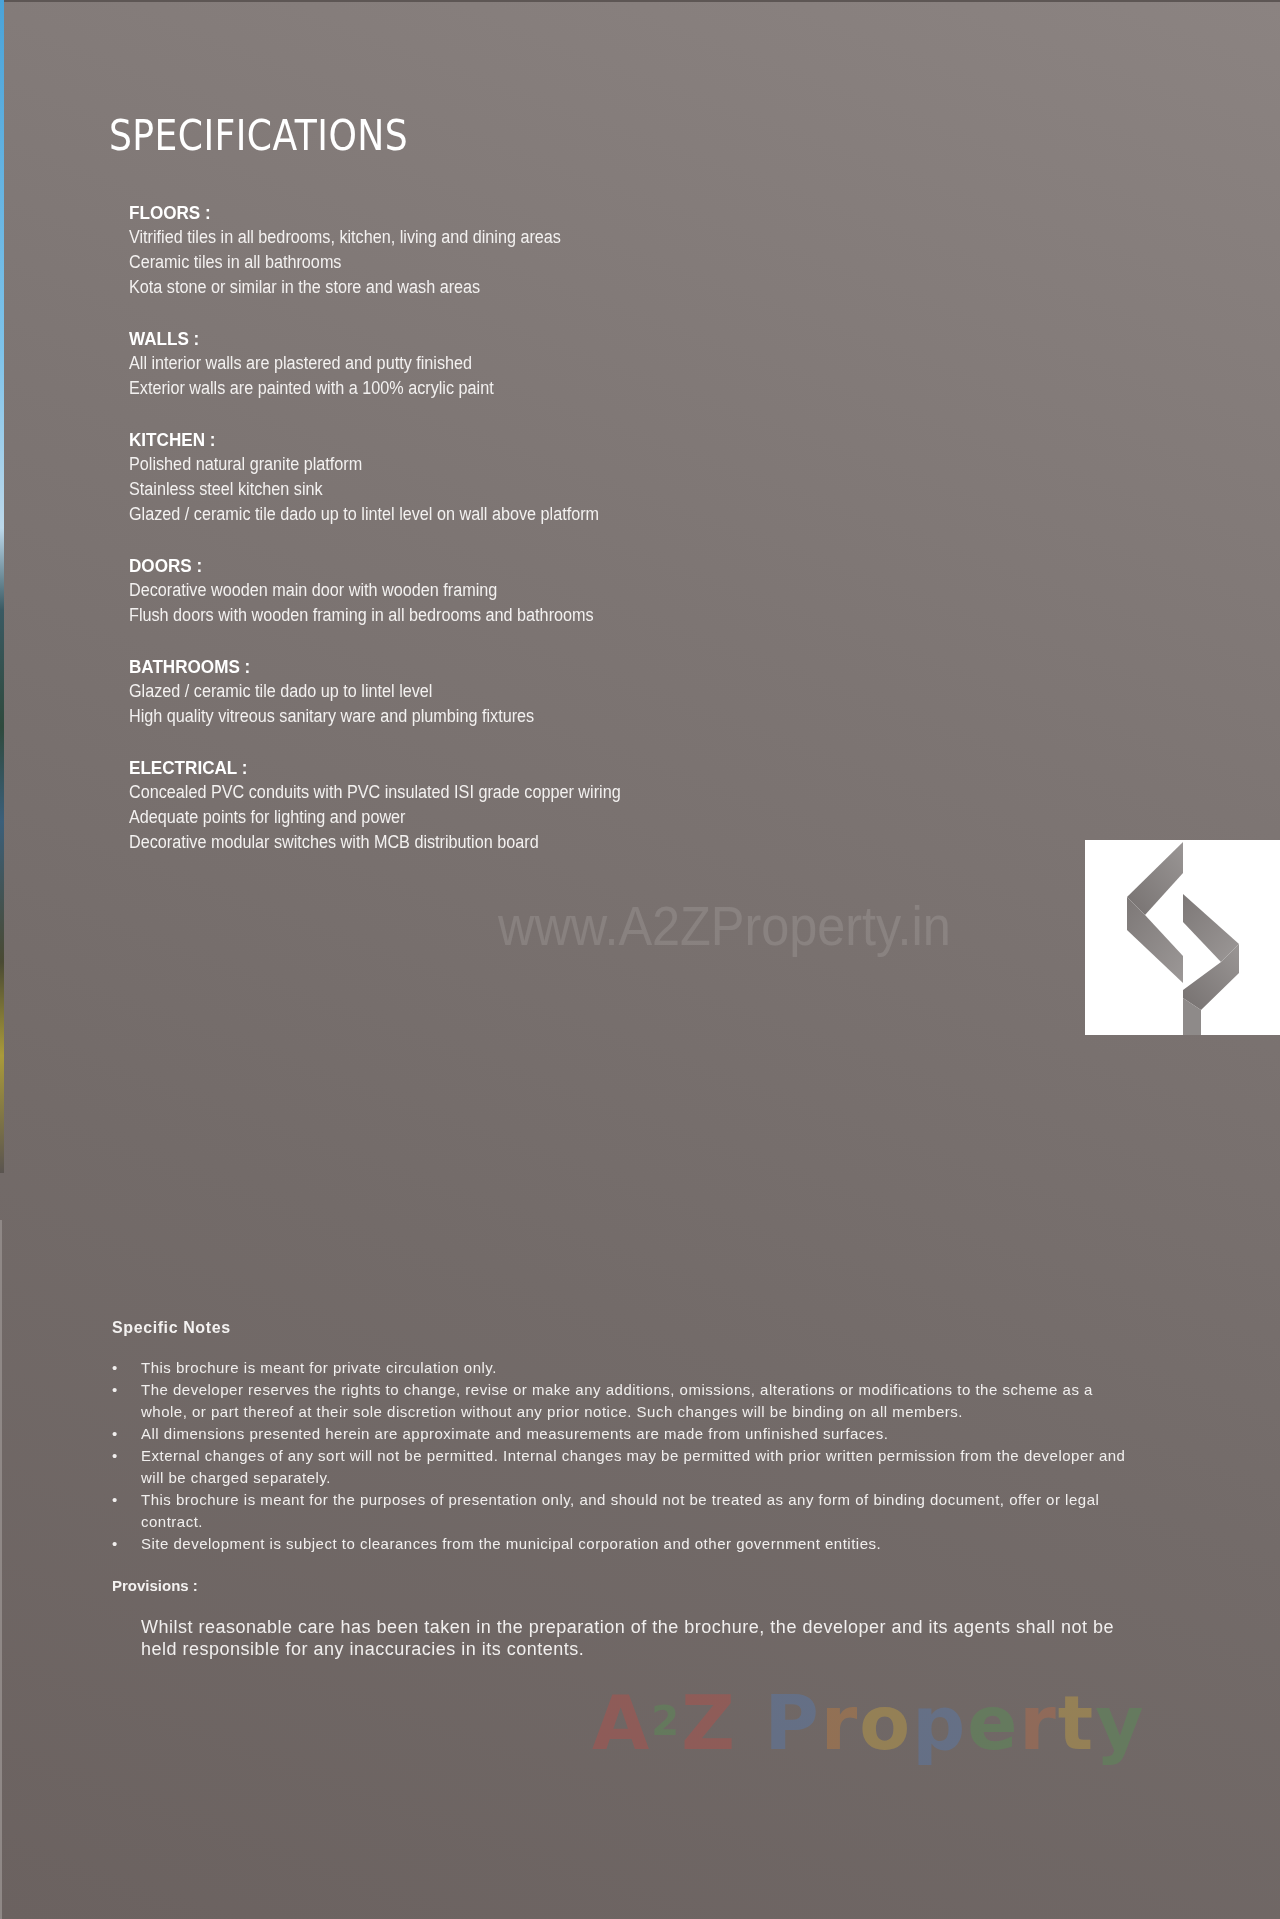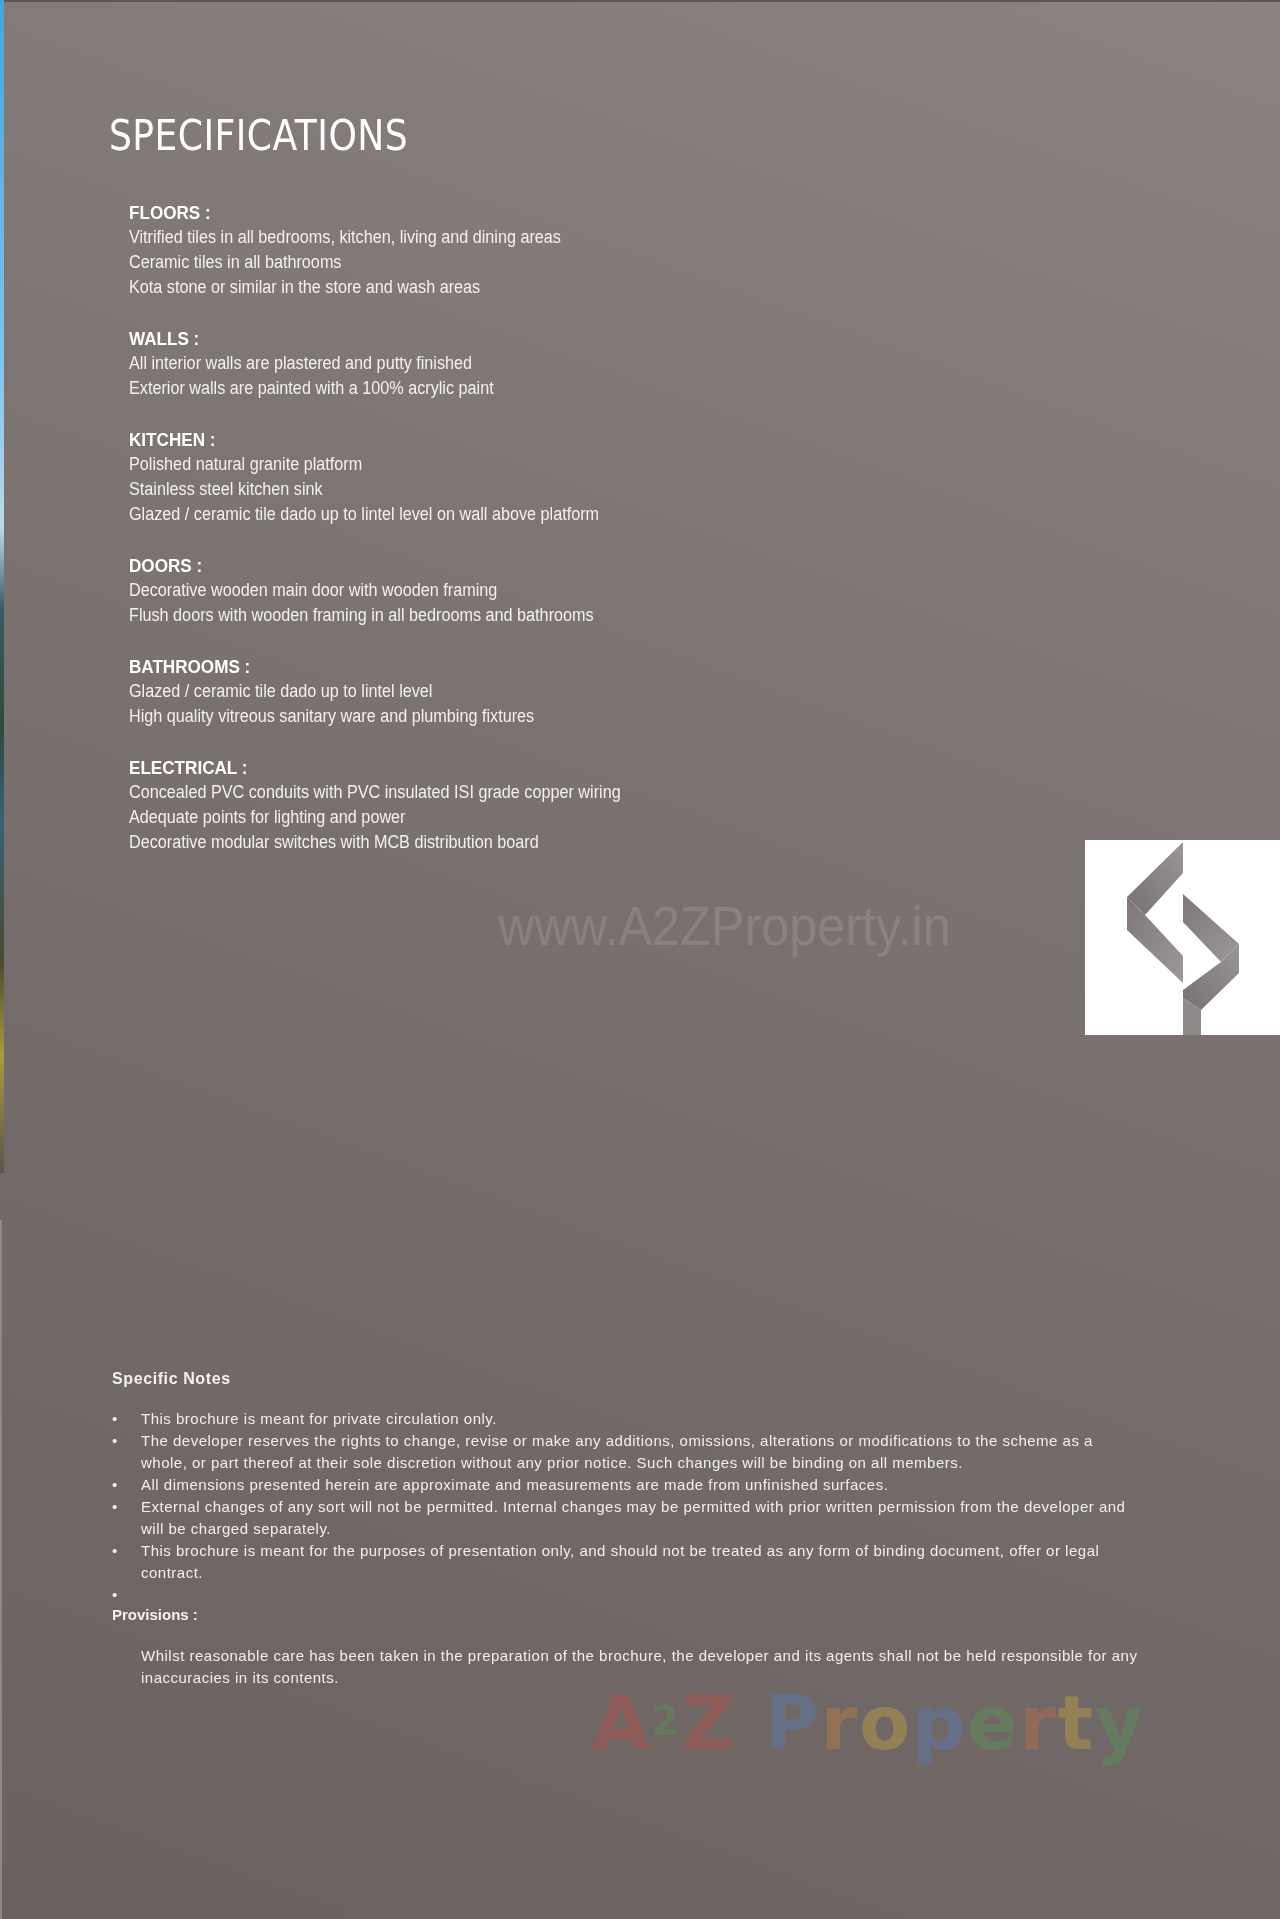--- a/index.html
+++ b/index.html
@@ -32,31 +32,31 @@
     transform: scaleX(0.9); transform-origin: left center;
   }
   .watermark-url {
     position: absolute; left: 498px; top: 893px; font-size: 56px; color: rgba(255,255,255,0.12);
     white-space: nowrap; transform: scaleX(0.9); transform-origin: left top;
   }
   .logo-box {
     position: absolute; left: 1085px; top: 840px; width: 195px; height: 195px; background: #ffffff;
   }
   .logo-box svg { position: absolute; left: 0; top: 0; }
-  .notes { position: absolute; left: 112px; top: 1370px; width: 1030px; }
+  .notes { position: absolute; left: 112px; top: 1319px; width: 1030px; }
   .notes-title { font-size: 16px; font-weight: bold; color: #f4f2f1; letter-spacing: 0.6px; margin-bottom: 20px; }
   .notes-list { list-style: none; margin: 0; padding: 0; }
   .note-item {
     position: relative; padding-left: 29px; font-size: 15px; line-height: 22px;
     color: #f1efee; letter-spacing: 0.5px;
   }
   .bullet { position: absolute; left: 0; top: 0; }
   .disclaimer-title { font-size: 15px; font-weight: bold; color: #f4f2f1; margin-top: 22px; margin-bottom: 22px; }
   .disclaimer-text {
-    padding-left: 29px; font-size: 15px; line-height: 22px; color: #f1efee; letter-spacing: 0.5px;
+    padding-left: 29px; font-size: 18px; line-height: 22px; color: #f1efee; letter-spacing: 0.5px;
     position: relative; z-index: 2;
   }
   .brand-wm {
     position: absolute; left: 592px; top: 1680px; font-size: 74px; font-weight: bold;
     white-space: nowrap; opacity: 0.28; z-index: 1; letter-spacing: 2px;
     font-family: "DejaVu Sans", sans-serif;
   }
   .brand-wm .small { font-size: 40px; vertical-align: 14px; }
 </style>
 </head>
@@ -129,19 +129,19 @@
 </div>
 
 <div class="notes">
   <div class="notes-title">Specific Notes</div>
   <ul class="notes-list" id="notes-list">
       <li class="note-item"><span class="bullet">•</span><span>This brochure is meant for private circulation only.</span></li>
       <li class="note-item"><span class="bullet">•</span><span>The developer reserves the rights to change, revise or make any additions, omissions, alterations or modifications to the scheme as a whole, or part thereof at their sole discretion without any prior notice. Such changes will be binding on all members.</span></li>
       <li class="note-item"><span class="bullet">•</span><span>All dimensions presented herein are approximate and measurements are made from unfinished surfaces.</span></li>
       <li class="note-item"><span class="bullet">•</span><span>External changes of any sort will not be permitted. Internal changes may be permitted with prior written permission from the developer and will be charged separately.</span></li>
       <li class="note-item"><span class="bullet">•</span><span>This brochure is meant for the purposes of presentation only, and should not be treated as any form of binding document, offer or legal contract.</span></li>
-      <li class="note-item"><span class="bullet">•</span></li>
+      <li class="note-item"><span class="bullet">•</span><span>Site development is subject to clearances from the municipal corporation and other government entities.</span></li>
     </ul>
   <div class="disclaimer-title">Provisions :</div>
   <div class="disclaimer-text">Whilst reasonable care has been taken in the preparation of the brochure, the developer and its agents shall not be held responsible for any inaccuracies in its contents.</div>
 </div>
 
 <div class="brand-wm" id="brand-wm"><span style="color: rgb(224, 65, 58);">A</span><span class="small" style="color: rgb(73, 168, 75);">2</span><span style="color: rgb(224, 65, 58);">Z</span><span style="color: rgb(255, 255, 255);"> </span><span style="color: rgb(74, 134, 216);">P</span><span style="color: rgb(233, 138, 44);">r</span><span style="color: rgb(242, 192, 46);">o</span><span style="color: rgb(74, 134, 216);">p</span><span style="color: rgb(73, 168, 75);">e</span><span style="color: rgb(224, 112, 58);">r</span><span style="color: rgb(242, 192, 46);">t</span><span style="color: rgb(73, 168, 75);">y</span></div>
 
 </body></html>

